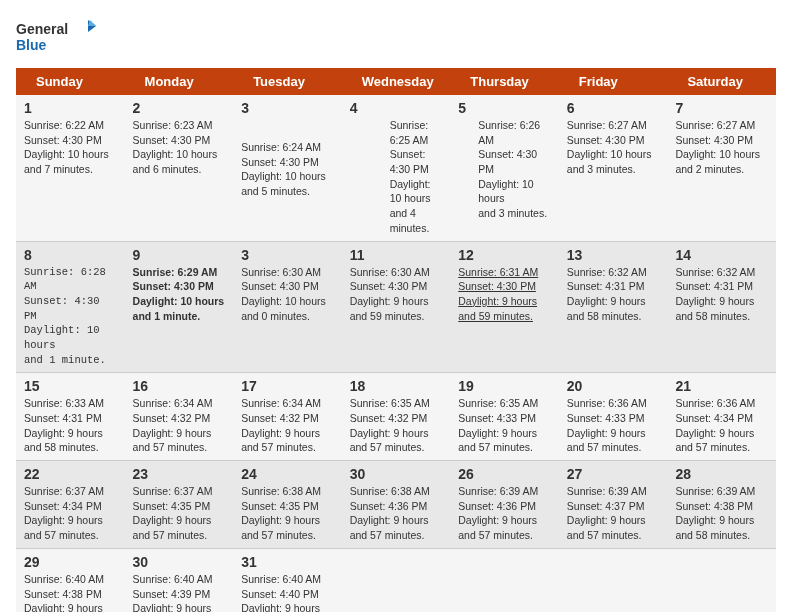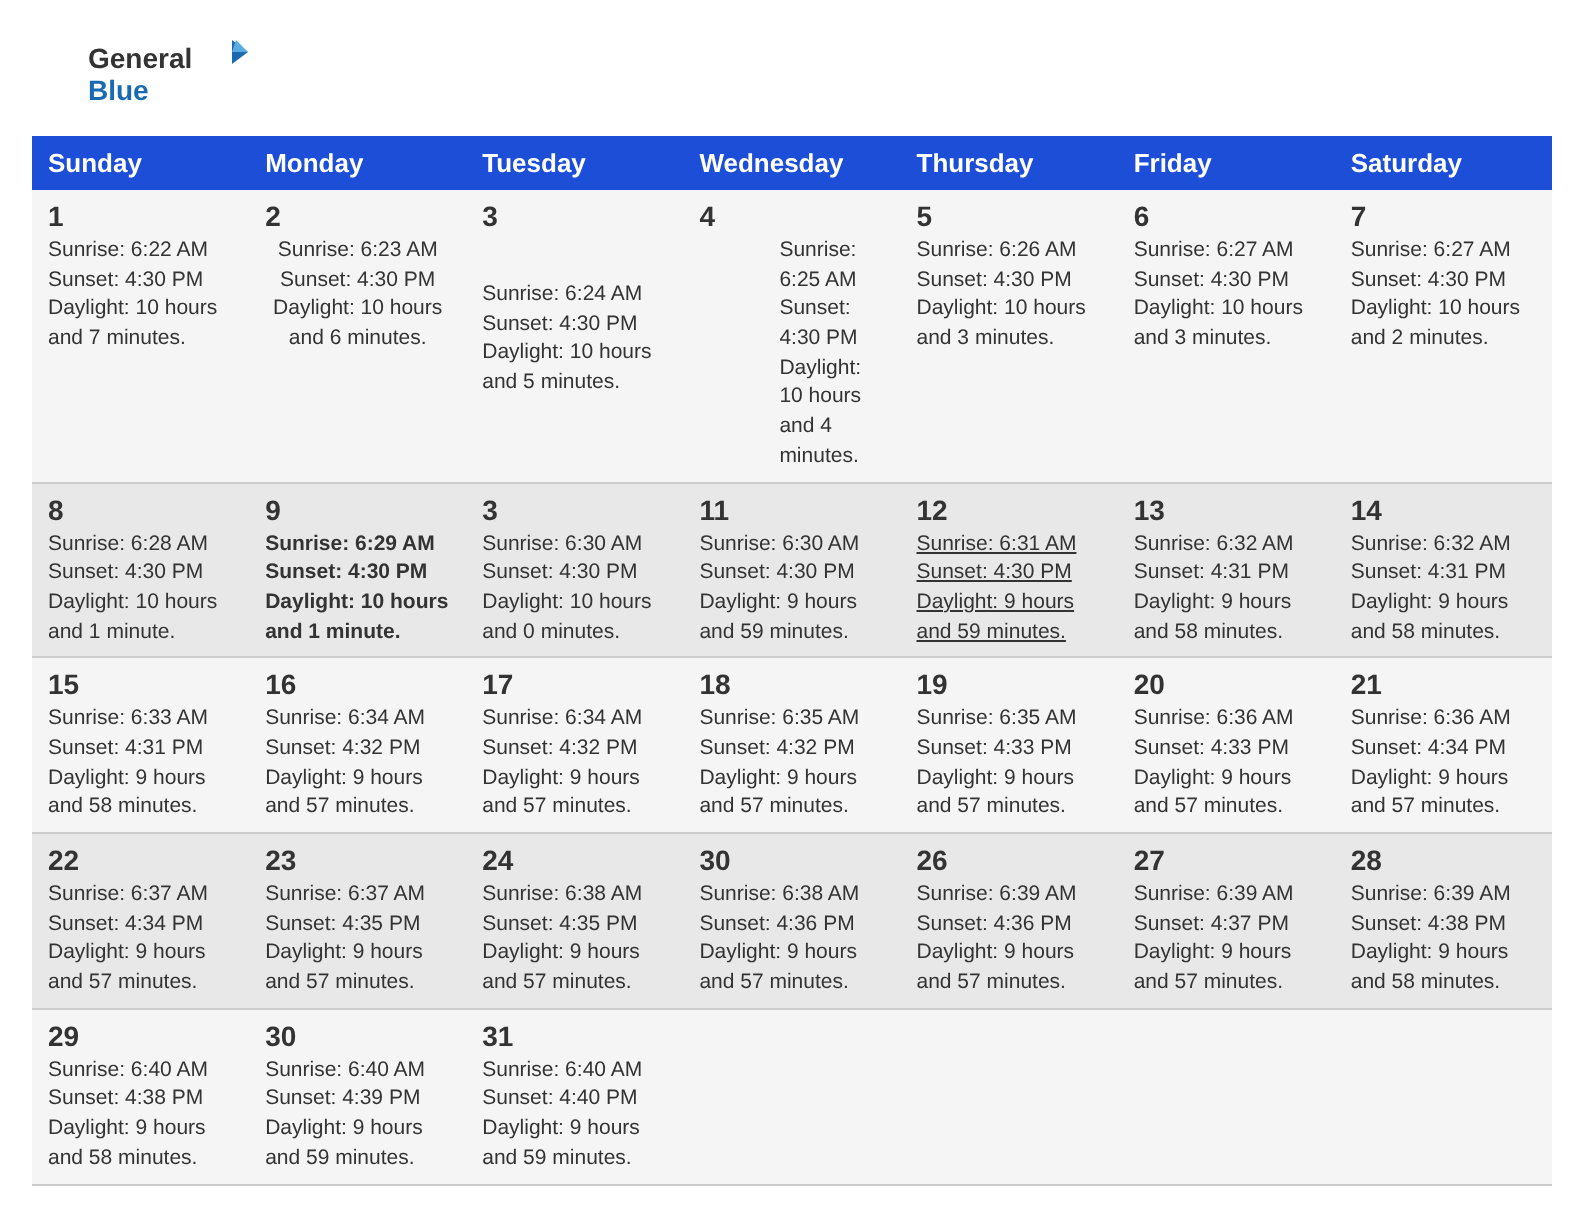--- a/index.html
+++ b/index.html
@@ -12,44 +12,43 @@
     }
     .header {
       display: flex;
       justify-content: space-between;
       align-items: flex-start;
       margin-bottom: 8px;
     }
     .logo {
       display: flex;
       align-items: flex-start;
-      margin-left: 28px;
     }
     .title-block {
       text-align: right;
     }
     .month-title {
       font-size: 32px;
       font-weight: bold;
       color: #333;
     }
     .location {
       font-size: 15px;
       color: #555;
     }
     table {
       width: 100%;
       border-collapse: collapse;
       table-layout: fixed;
     }
     thead th {
-      background-color: #1d4ed8;
+      background-color: #c2410c;
       color: #fff;
       text-align: left;
-      padding: 6px 8px;
+      padding: 6px 20px;
       font-size: 13px;
       font-weight: bold;
     }
     tbody tr {
       border-bottom: 1px solid #ccc;
     }
     tbody tr:nth-child(odd) {
       background-color: #f5f5f5;
     }
     tbody tr:nth-child(even) {
@@ -111,42 +110,42 @@
   <tr>
         <td>
           <span class="day-num">1</span>
           <div class="day-info" style="white-space: pre-line;">Sunrise: 6:22 AM
 Sunset: 4:30 PM
 Daylight: 10 hours
 and 7 minutes.</div>
         </td>
         <td>
           <span class="day-num">2</span>
-          <div class="day-info" style="white-space: pre-line; text-align: center;">Sunrise: 6:23 AM
+          <div class="day-info" style="white-space: pre-line;">Sunrise: 6:23 AM
 Sunset: 4:30 PM
 Daylight: 10 hours
 and 6 minutes.</div>
         </td>
         <td>
           <span class="day-num">3</span>
           <div class="day-info" style="white-space: pre-line; margin-top: 24px;">Sunrise: 6:24 AM
 Sunset: 4:30 PM
 Daylight: 10 hours
 and 5 minutes.</div>
         </td>
         <td>
           <span class="day-num">4</span>
           <div class="day-info" style="white-space: pre-line; margin-left: 40px;">Sunrise: 6:25 AM
 Sunset: 4:30 PM
 Daylight: 10 hours
 and 4 minutes.</div>
         </td>
         <td>
           <span class="day-num">5</span>
-          <div class="day-info" style="white-space: pre-line;">Sunrise: 6:26 AM
+          <div class="day-info" style="white-space: pre-line; margin-left: 20px;">Sunrise: 6:26 AM
 Sunset: 4:30 PM
 Daylight: 10 hours
 and 3 minutes.</div>
         </td>
         <td>
           <span class="day-num">6</span>
           <div class="day-info" style="white-space: pre-line;">Sunrise: 6:27 AM
 Sunset: 4:30 PM
 Daylight: 10 hours
 and 3 minutes.</div>
@@ -155,21 +154,21 @@
           <span class="day-num">7</span>
           <div class="day-info" style="white-space: pre-line;">Sunrise: 6:27 AM
 Sunset: 4:30 PM
 Daylight: 10 hours
 and 2 minutes.</div>
         </td>
       </tr>
       <tr>
         <td>
           <span class="day-num">8</span>
-          <div class="day-info" style="white-space: pre-line;">Sunrise: 6:28 AM
+          <div class="day-info" style="white-space: pre-line; font-family: Liberation Mono, monospace;">Sunrise: 6:28 AM
 Sunset: 4:30 PM
 Daylight: 10 hours
 and 1 minute.</div>
         </td>
         <td>
           <span class="day-num">9</span>
           <div class="day-info" style="white-space: pre-line; font-weight: bold;">Sunrise: 6:29 AM
 Sunset: 4:30 PM
 Daylight: 10 hours
 and 1 minute.</div>

